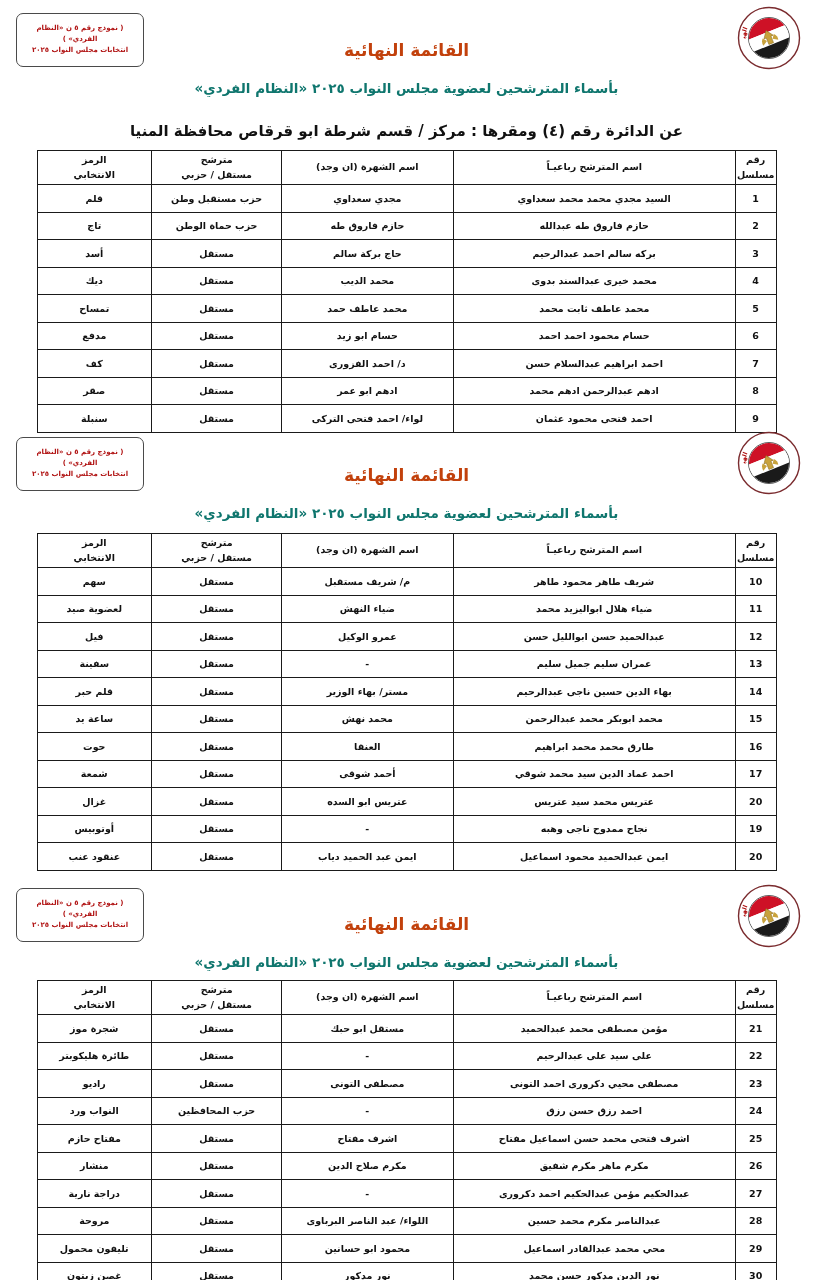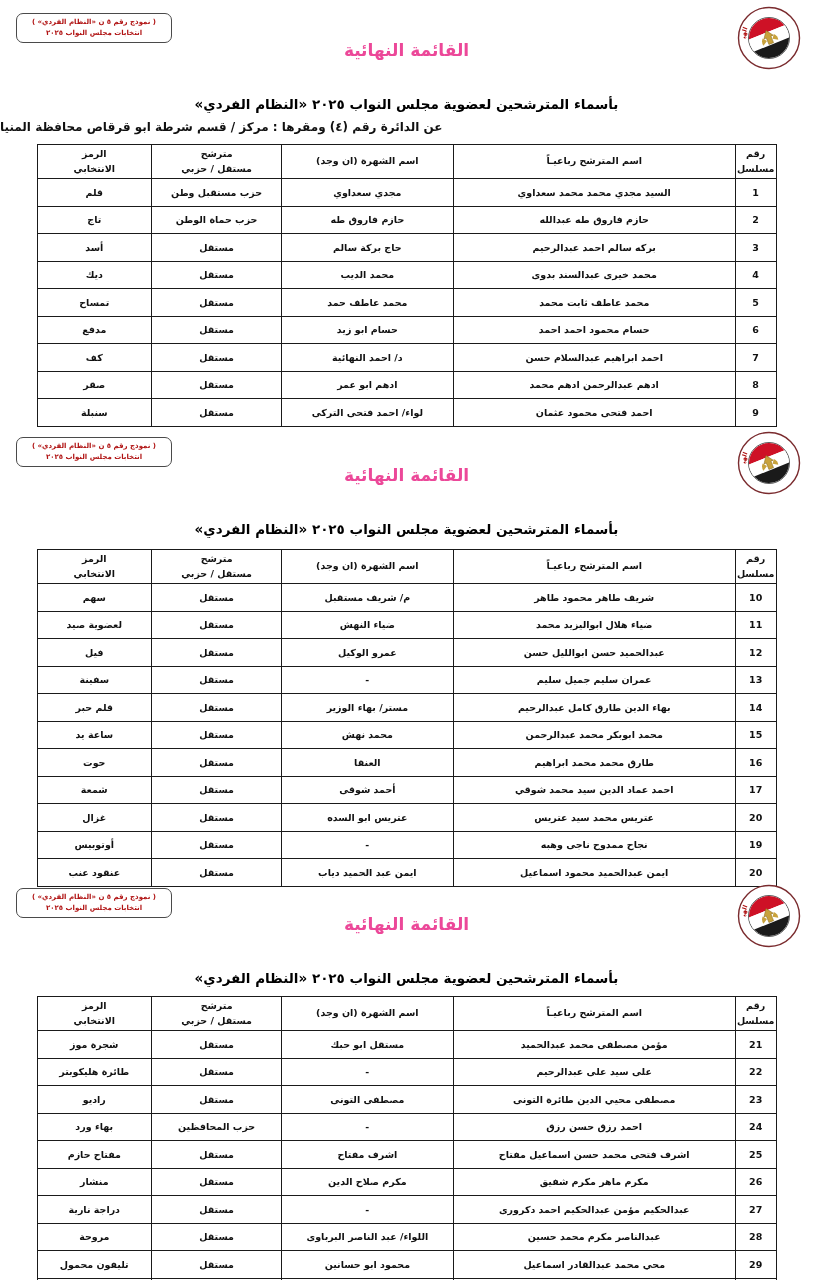--- a/index.html
+++ b/index.html
@@ -10,50 +10,50 @@
     direction:rtl;
     overflow:hidden;
     position:relative;
   }
   .sheet { position:relative; width:813px; }
   .sheet.s1 { height:425px; }
   .sheet.s2 { height:455px; }
   .sheet.s3 { height:400px; }
 
   .stamp-box {
-    position:absolute; left:16px; width:156px;
+    position:absolute; left:16px; width:128px;
     border:1px solid #4a4a4a; border-radius:7px;
-    padding:3px 4px; text-align:center;
+    padding:9px 4px; text-align:center;
     color:#b01212; font-size:7px; font-weight:bold; line-height:1.6;
     background:#fff;
   }
   .s1 .stamp-box { top:13px; }
   .s2 .stamp-box { top:12px; }
   .s3 .stamp-box { top:8px; }
 
   .nea-logo { position:absolute; right:12px; }
   .s1 .nea-logo { top:6px; }
   .s2 .nea-logo { top:6px; }
   .s3 .nea-logo { top:4px; }
 
   .doc-title {
-    text-align:center; color:#ec4899; font-weight:bold;
+    text-align:center; color:#c2410c; font-weight:bold;
     font-size:17px;
   }
   .s1 .doc-title { padding-top:40px; }
   .s2 .doc-title { padding-top:40px; }
   .s3 .doc-title { padding-top:34px; }
 
   .doc-subtitle {
-    text-align:center; color:#000000; font-weight:bold;
-    font-size:13.5px; margin-top:36px;
+    text-align:center; color:#0f766e; font-weight:bold;
+    font-size:13.5px; margin-top:20px;
   }
   .doc-district {
-    text-align:left; color:#111; font-weight:bold;
-    font-size:12px; margin-top:8px;
+    text-align:center; color:#111; font-weight:bold;
+    font-size:15px; margin-top:26px;
   }
 
   table.cand {
     border-collapse:collapse;
     width:740px; margin:0 auto;
     table-layout:fixed;
     border:1.5px solid #1a1a1a;
     background:#fff;
   }
   .s1 table.cand { margin-top:10px; }
@@ -171,21 +171,21 @@
         <tr>
           <td class="serial-cell">6</td>
           <td>حسام محمود احمد احمد</td>
           <td>حسام ابو زيد</td>
           <td>مستقل</td>
           <td>مدفع</td>
         </tr>
         <tr>
           <td class="serial-cell">7</td>
           <td>احمد ابراهيم عبدالسلام حسن</td>
-          <td>د/ احمد النهائية</td>
+          <td>د/ احمد الفزورى</td>
           <td>مستقل</td>
           <td>كف</td>
         </tr>
         <tr>
           <td class="serial-cell">8</td>
           <td>ادهم عبدالرحمن ادهم محمد</td>
           <td>ادهم ابو عمر</td>
           <td>مستقل</td>
           <td>صقر</td>
         </tr>
@@ -274,21 +274,21 @@
         </tr>
         <tr>
           <td class="serial-cell">13</td>
           <td>عمران سليم جميل سليم</td>
           <td>-</td>
           <td>مستقل</td>
           <td>سفينة</td>
         </tr>
         <tr>
           <td class="serial-cell">14</td>
-          <td>بهاء الدين طارق كامل عبدالرحيم</td>
+          <td>بهاء الدين حسين ناجى عبدالرحيم</td>
           <td>مستر/ بهاء الوزير</td>
           <td>مستقل</td>
           <td>قلم حبر</td>
         </tr>
         <tr>
           <td class="serial-cell">15</td>
           <td>محمد ابوبكر محمد عبدالرحمن</td>
           <td>محمد نهش</td>
           <td>مستقل</td>
           <td>ساعة يد</td>
@@ -392,31 +392,31 @@
         </tr>
         <tr>
           <td class="serial-cell">22</td>
           <td>على سيد على عبدالرحيم</td>
           <td>-</td>
           <td>مستقل</td>
           <td>طائرة هليكوبتر</td>
         </tr>
         <tr>
           <td class="serial-cell">23</td>
-          <td>مصطفى محيي الدين طائرة التونى</td>
+          <td>مصطفى محيي دكرورى احمد التونى</td>
           <td>مصطفى التونى</td>
           <td>مستقل</td>
           <td>راديو</td>
         </tr>
         <tr>
           <td class="serial-cell">24</td>
           <td>احمد رزق حسن رزق</td>
           <td>-</td>
           <td>حزب المحافظين</td>
-          <td>بهاء ورد</td>
+          <td>النواب ورد</td>
         </tr>
         <tr>
           <td class="serial-cell">25</td>
           <td>اشرف فتحى محمد حسن اسماعيل مفتاح</td>
           <td>اشرف مفتاح</td>
           <td>مستقل</td>
           <td>مفتاح حازم</td>
         </tr>
         <tr>
           <td class="serial-cell">26</td>

